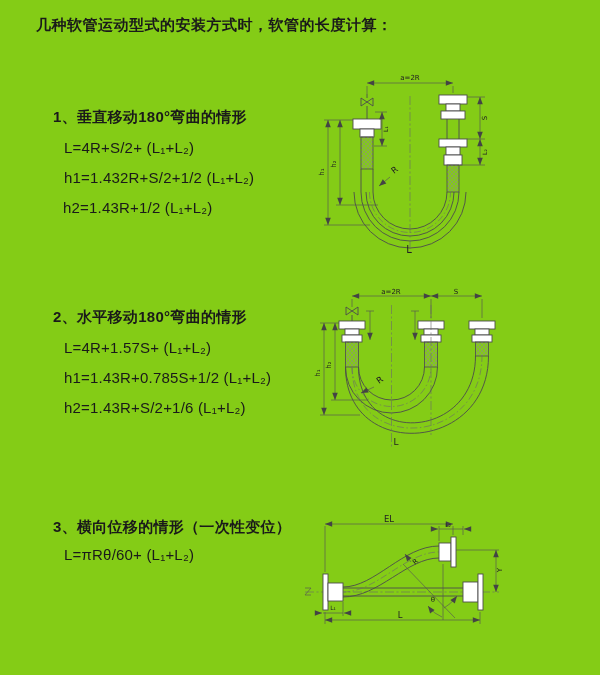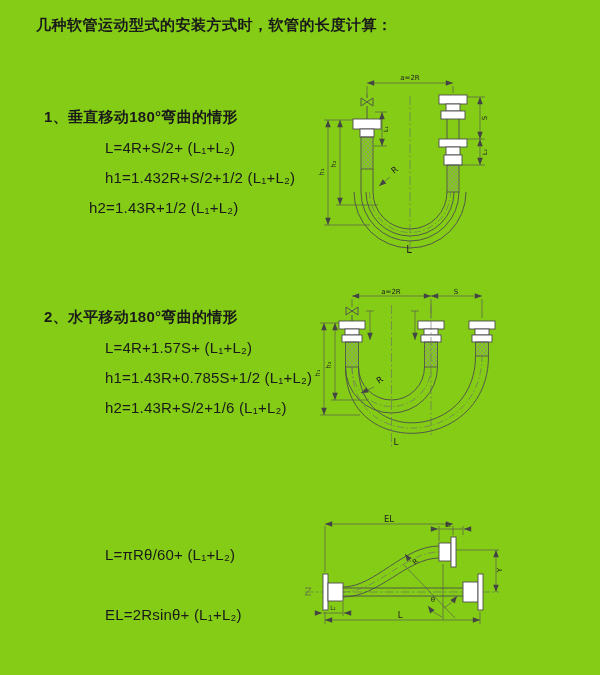--- a/index.html
+++ b/index.html
@@ -3,22 +3,22 @@
 <meta charset="utf-8">
 <style>
   html,body{margin:0;padding:0;}
   body{
     width:600px;height:675px;position:relative;background:#ffffff;
     font-family:"Liberation Sans","DejaVu Sans",sans-serif;color:#1a1a1a;
     overflow:hidden;
   }
   .page{position:absolute;inset:0;background:#84cc16;}
   .title{position:absolute;left:36px;top:16px;font-size:15px;font-weight:bold;letter-spacing:.5px;white-space:pre;}
-  .sec-heading{position:absolute;font-size:15px;font-weight:bold;letter-spacing:.3px;white-space:pre;}
-  .formula{position:absolute;font-size:15px;font-weight:normal;letter-spacing:.2px;white-space:pre;margin-left:41px;}
+  .sec-heading{position:absolute;font-size:15px;font-weight:bold;letter-spacing:.3px;white-space:pre;margin-left:9px;}
+  .formula{position:absolute;font-size:15px;font-weight:normal;letter-spacing:.2px;white-space:pre;}
   .diagram{position:absolute;}
   
   .ln{stroke:#4c4c4c;stroke-width:.9;fill:none;}
   .dim{stroke:#555;stroke-width:.65;fill:none;}
   .cl{stroke:#6a6a6a;stroke-width:.6;fill:none;stroke-dasharray:9 2.5 2 2.5;}
   .hd{stroke-dasharray:7 2.5 1.5 2.5;}
   .fit{fill:#fff;stroke:#4c4c4c;stroke-width:.9;}
   .braid{fill:url(#braidp);stroke:#4c4c4c;stroke-width:.8;}
   .dlab{font-family:"DejaVu Sans",sans-serif;font-size:7px;fill:#222;}
   .sm{font-size:6px;}
@@ -39,21 +39,21 @@
   </defs>
 </svg>
 
 <div class="page">
 
   <div class="title">几种软管运动型式的安装方式时，软管的长度计算：</div>
 
   <div class="sec-heading" style="left:44px;top:108px">1、垂直移动180°弯曲的情形</div>
   <div class="formula" style="left:64px;top:139px">L=4R+S/2+ (L₁+L₂)</div>
   <div class="formula" style="left:64px;top:169px">h1=1.432R+S/2+1/2 (L₁+L₂)</div>
-  <div class="formula" style="left:48px;top:199px">h2=1.43R+1/2 (L₁+L₂)</div>
+  <div class="formula" style="left:63px;top:199px">h2=1.43R+1/2 (L₁+L₂)</div>
 
   <svg class="diagram" style="left:310px;top:72px" width="200" height="186" viewBox="0 0 200 186">
 
     <g>
       <line class="dim" x1="57" y1="14" x2="57" y2="22"></line>
       <line class="dim" x1="143" y1="14" x2="143" y2="21"></line>
       <line class="dim" x1="57" y1="11" x2="143" y2="11" marker-start="url(#ah)" marker-end="url(#ah)"></line>
       <text class="dlab" x="100" y="8" text-anchor="middle">a=2R</text>
     </g>
 
@@ -205,22 +205,22 @@
     </g>
 
     <g>
       <line class="dim" x1="62" y1="102" x2="49" y2="108" marker-end="url(#ah)"></line>
       <text class="dlab md" x="67" y="99" transform="rotate(-35 67 99)">R</text>
     </g>
 
     <text class="dlab" style="font-size:9px" x="84" y="160" text-anchor="middle">L</text>
   </svg>
 
+  <div class="sec-heading" style="left:44px;top:518px">3、横向位移的情形（一次性变位）</div>
   <div class="formula" style="left:64px;top:546px">L=πRθ/60+ (L₁+L₂)</div>
-  <div class="formula" style="left:64px;top:606px">EL=2Rsinθ+ (L₁+L₂)</div>
 
   <svg class="diagram" style="left:303px;top:512px" width="207" height="122" viewBox="0 0 207 122">
 
     <line class="cl" x1="2" y1="80" x2="196" y2="80"></line>
     <path class="dim" d="M2,76 H8 L2,83 H8"></path>
 
     <g>
       <rect class="fit" x="20" y="62" width="5" height="36"></rect>
       <rect class="fit" x="25" y="71" width="15" height="18"></rect>
     </g>

